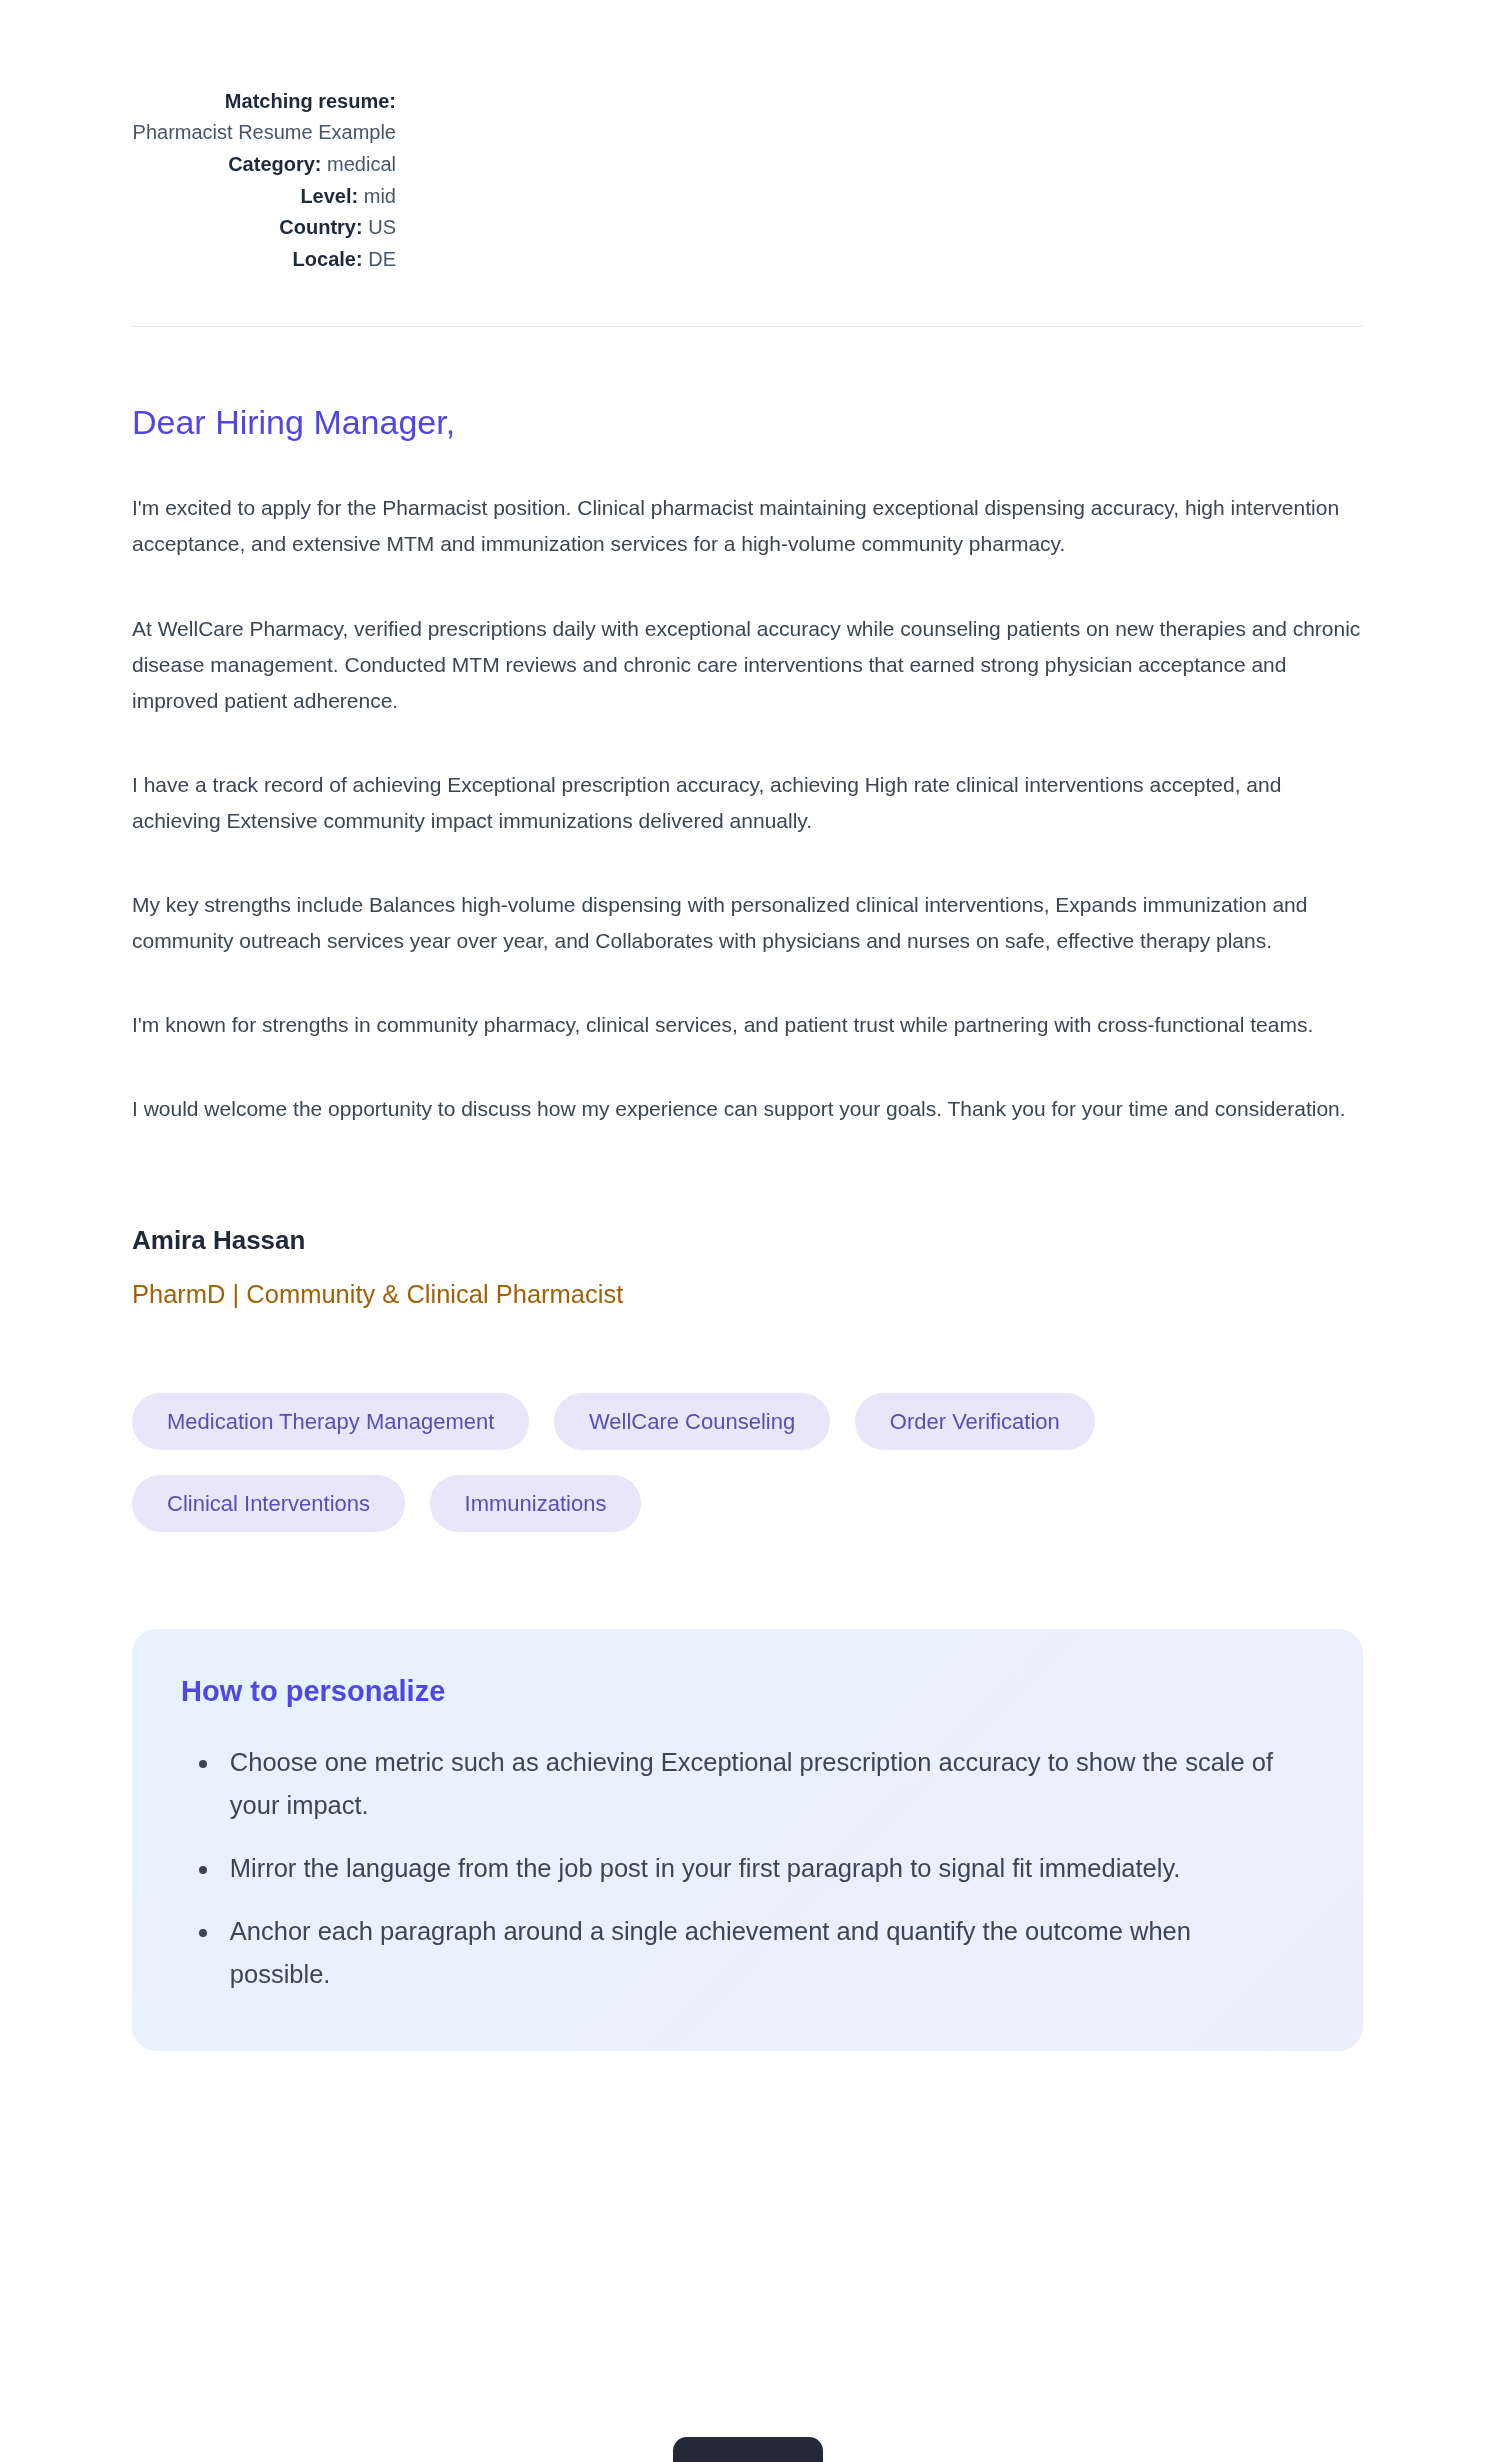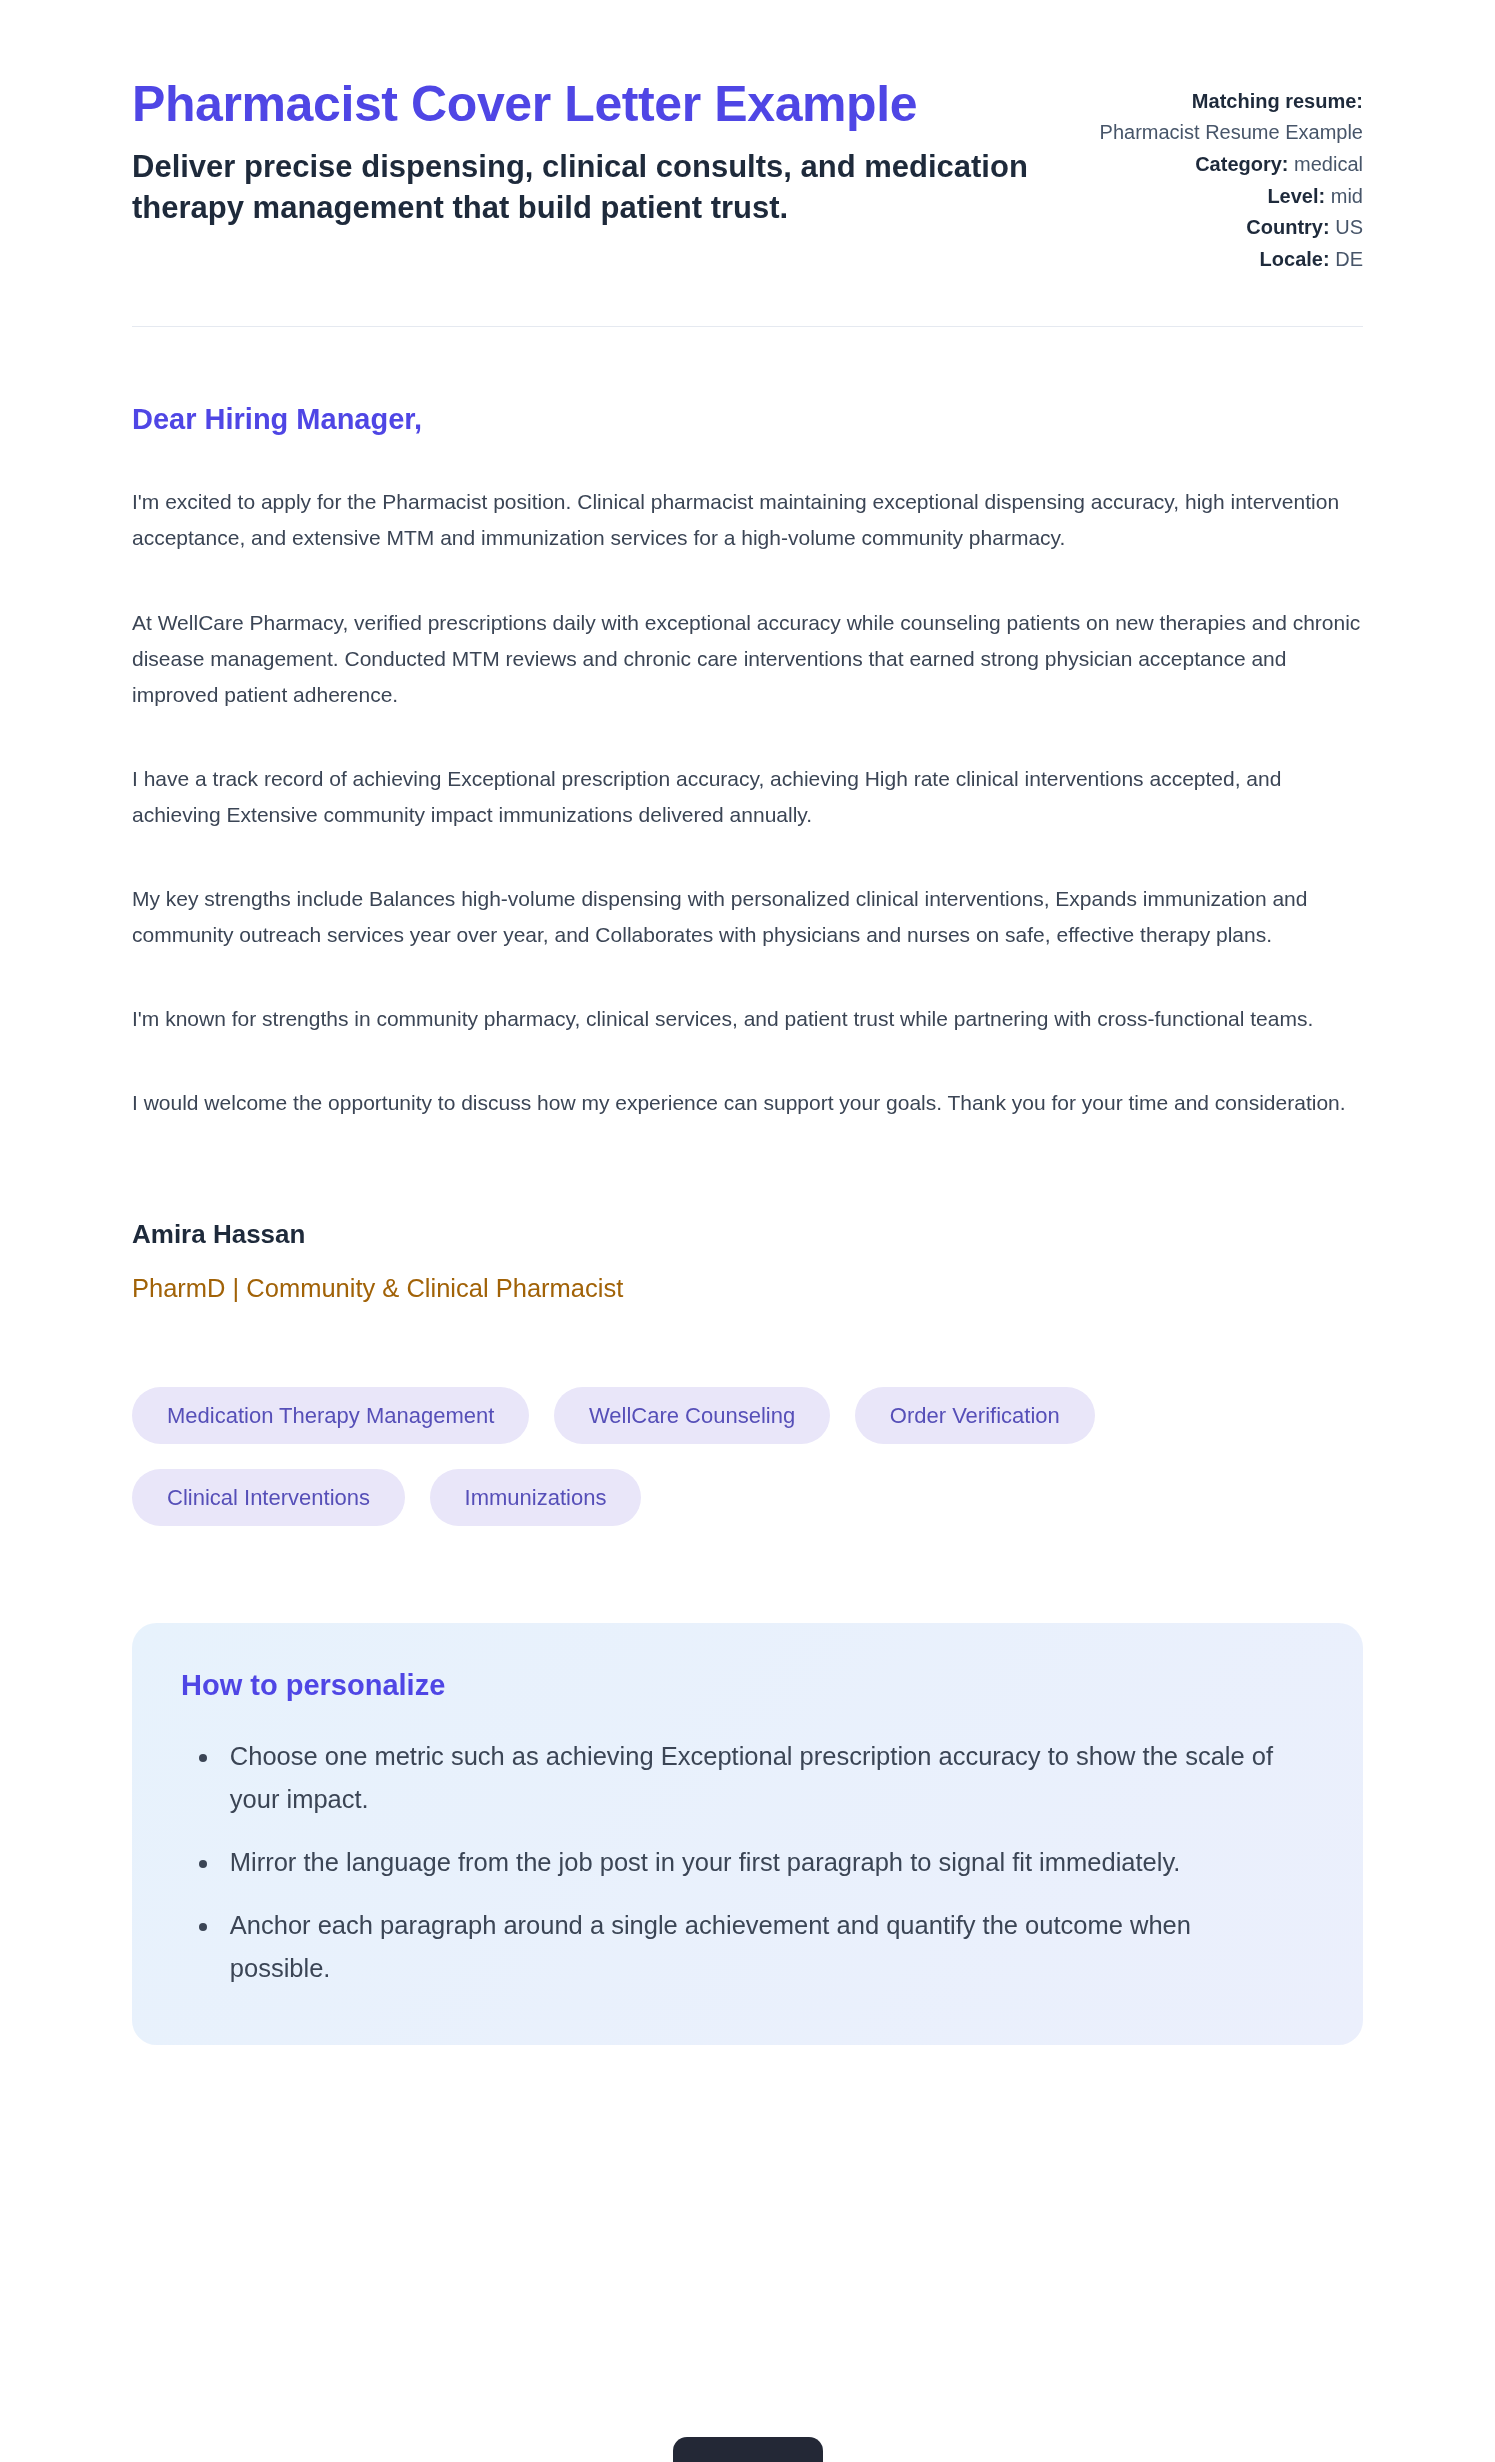--- a/index.html
+++ b/index.html
@@ -49,22 +49,22 @@
     flex-shrink: 0;
   }
   .meta-label { font-weight: 700; color: #1e2a3b; }
   .divider {
     border: none;
     border-top: 1.8px solid #e5e9f0;
     margin-top: 51px;
   }
   .salutation {
     margin-top: 76px;
-    font-size: 29px;
-    font-weight: 700;
+    font-size: 34px;
+    font-weight: 400;
     color: var(--accent, #4f46e5);
   }
   .paragraph {
     margin-top: 48px;
     font-size: 21px;
     line-height: 1.72;
     color: #3b4555;
   }
   .paragraph:first-of-type { margin-top: 44px; }
   .signature-name {
@@ -127,24 +127,20 @@
     background: #232836;
     border-radius: 14px 14px 0 0;
   }
 </style>
 </head>
 <body>
 
 <div class="container">
 
   <div class="header">
-    <div class="header-left">
-      <h1 class="page-title">Pharmacist Cover Letter Example</h1>
-      <h2 class="page-subtitle">Deliver precise dispensing, clinical consults, and medication therapy management that build patient trust.</h2>
-    </div>
     <div class="meta">
       <div class="meta-row">
         <span class="meta-label">Matching resume:</span>
         <span class="meta-value">Pharmacist Resume Example</span>
       </div>
       <div class="meta-row">
         <span class="meta-label">Category:</span>
         <span class="meta-value">medical</span>
       </div>
       <div class="meta-row">

